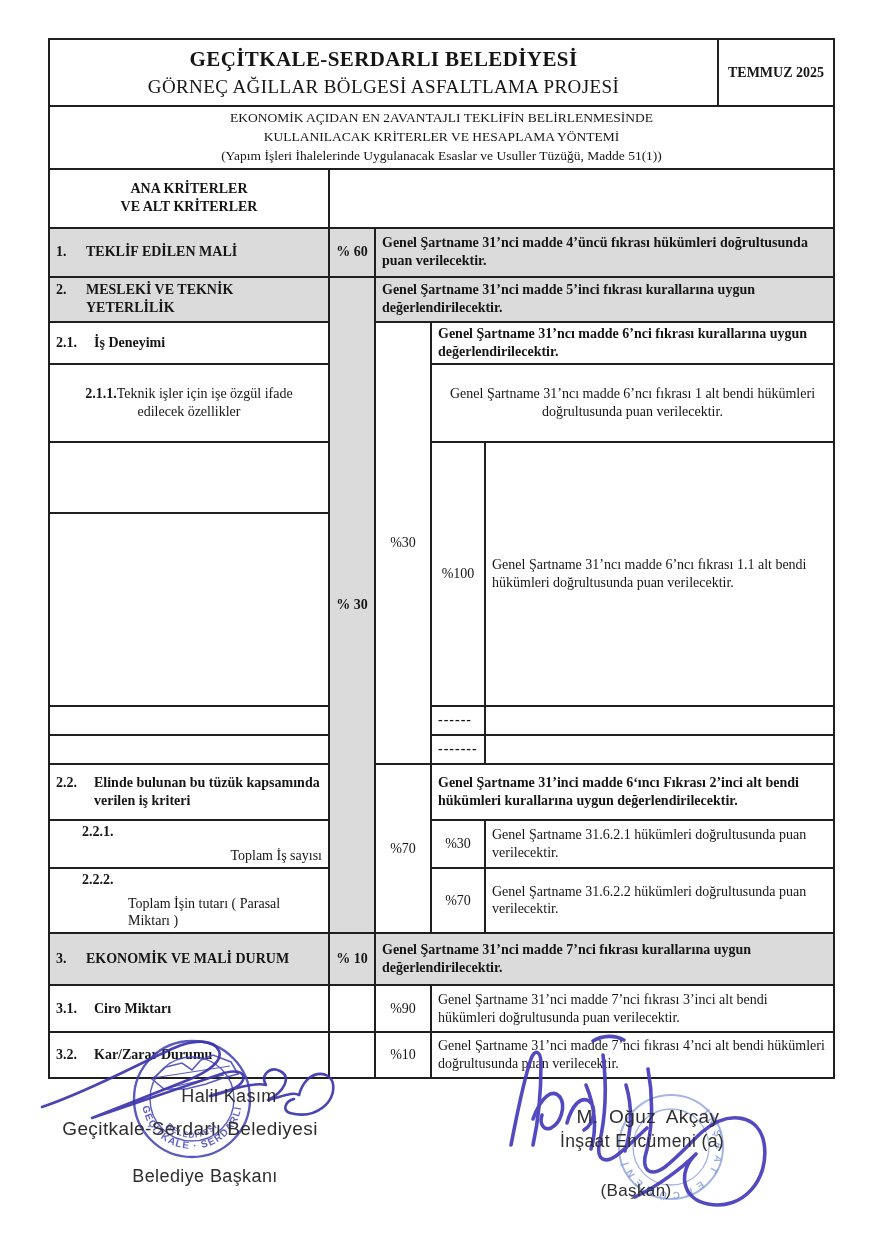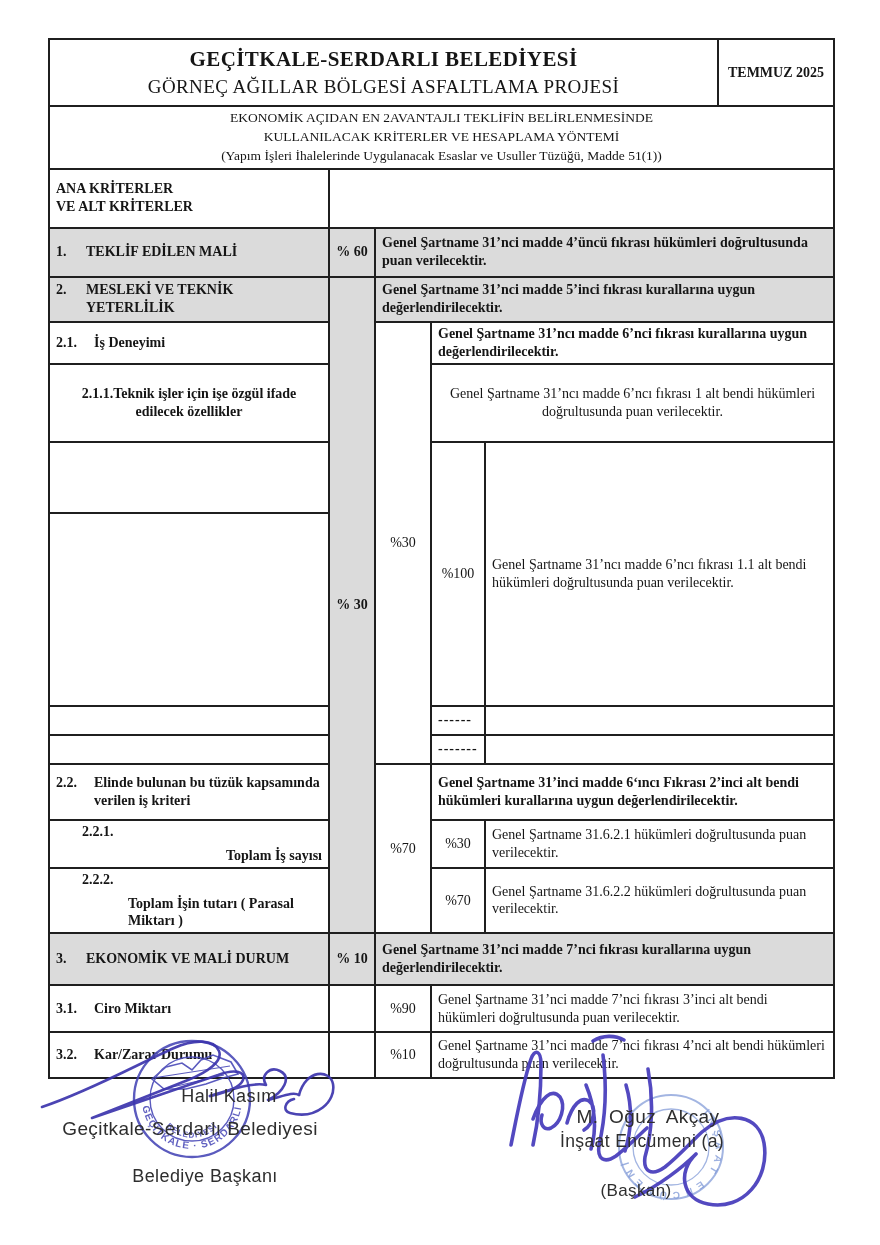--- a/index.html
+++ b/index.html
@@ -14,31 +14,31 @@
   .shade{background:#dbdbdb;}
   .b{font-weight:bold;}
   
   .title-main{text-align:center;padding:4px 2px;}
   .title-l1{font-size:21px;font-weight:bold;letter-spacing:.4px;}
   .title-l2{font-size:19px;letter-spacing:.4px;margin-top:2px;}
   .date-cell{text-align:center;font-weight:bold;font-size:15px;}
   .subtitle-cell{text-align:center;font-weight:normal;}
   .sub-l{font-size:13.5px;line-height:1.4;}
   
-  .colhead{font-size:15px;font-weight:bold;line-height:1.45;}
+  .colhead{font-size:15px;font-weight:bold;text-align:center;line-height:1.45;}
   
   .crit{display:flex;align-items:flex-start;font-weight:bold;font-size:14px;}
   .crit .num{flex:0 0 30px;}
   .crit.sub .num{flex:0 0 38px;}
   .crit.sub2{padding-left:26px;justify-content:space-between;}
   .crit.sub2 .num{flex:0 0 46px;}
   .crit-pad{padding-left:10px;padding-right:8px;}
   .c1-center{text-align:center;font-size:14px;padding:0 22px;}
   .c1-center .num{font-weight:bold;}
-  .reg{font-weight:bold;margin-top:24px;}
+  .reg{font-weight:normal;margin-top:24px;}
   
   .wcell{text-align:center;font-size:14.5px;}
   .vtop{vertical-align:top;padding-top:24px;}
   
   .desc{font-size:14.5px;padding-left:10px;padding-right:8px;}
   .desc-b{font-weight:bold;font-size:14.5px;padding-left:10px;padding-right:6px;}
   .desc-ctr{text-align:center;padding:0 14px;}
   .dash{font-weight:bold;letter-spacing:1px;font-size:13px;padding-left:5px;}
   
   .h65 td{height:61px;} .h57 td{height:53px;} .h47 td{height:43px;}

